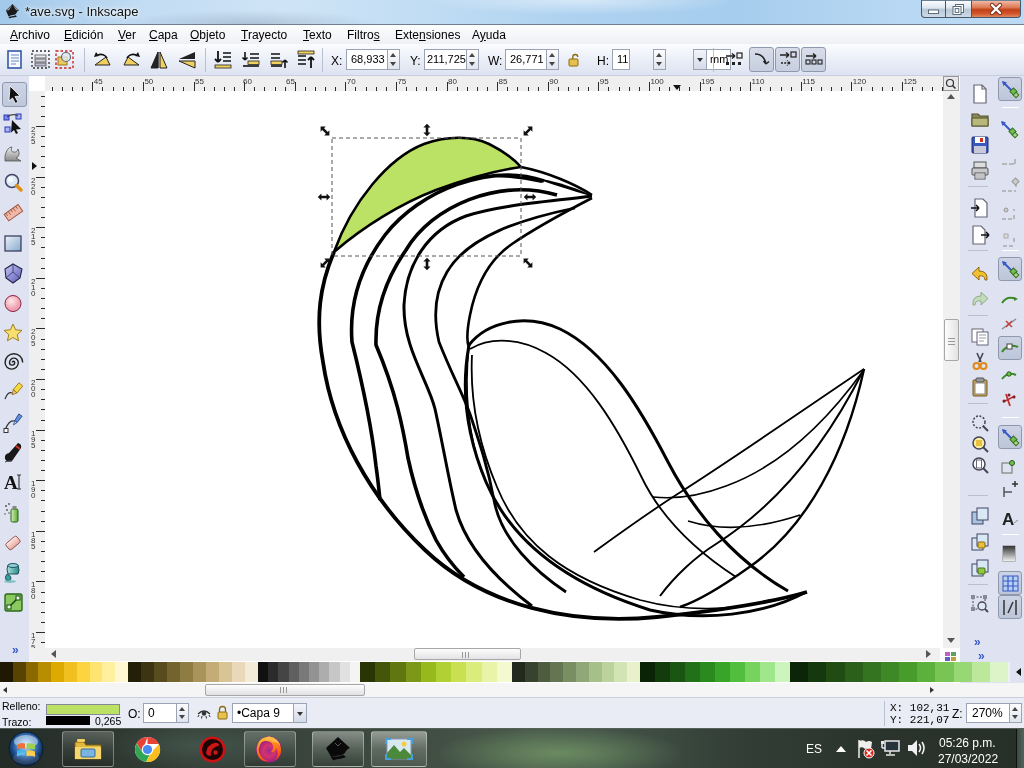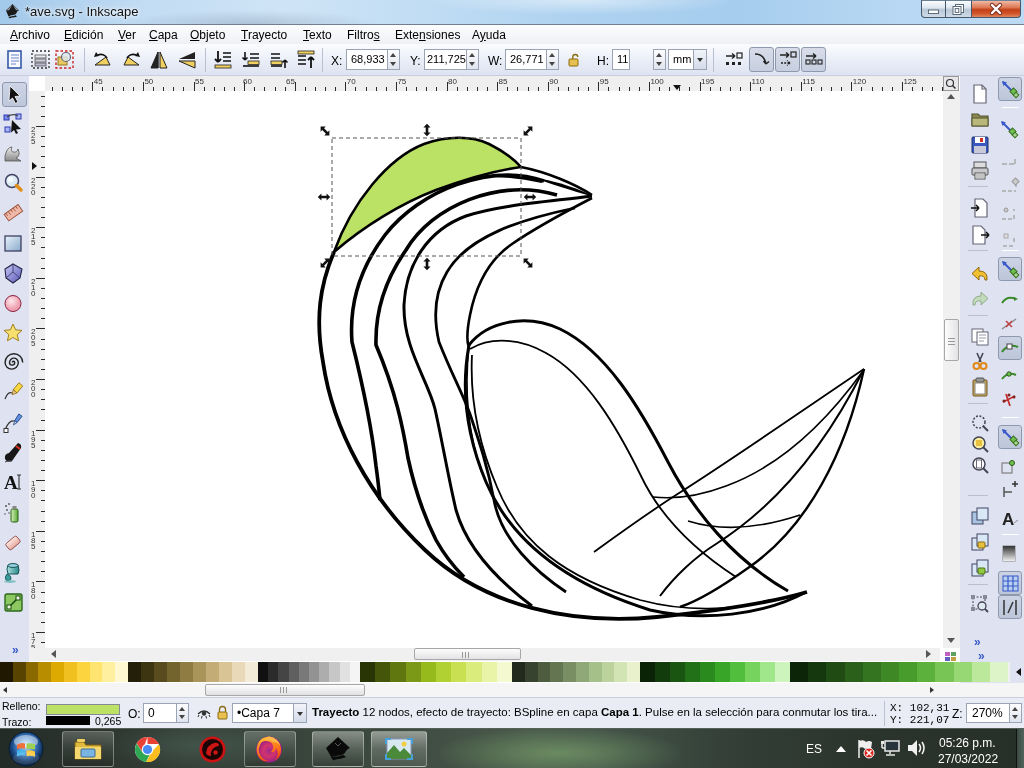--- a/index.html
+++ b/index.html
@@ -164,21 +164,21 @@
       <div class="spinner" style="left:546px"></div>
 <svg class="abs" style="left:567px;top:8px" width="14" height="16" viewBox="0 0 14 16">
         <rect x="2" y="7" width="9" height="7" rx="1" fill="#e8c050" stroke="#8a6a10"></rect>
         <path d="M9,7 v-2 a2.5,2.5 0 0 1 5,0" fill="none" stroke="#8a6a10" stroke-width="1.3" transform="translate(-3.2,0)"></path>
       </svg>
 <div class="tblabel" style="left:597px">H:</div>
 <div class="spinbox" style="left:612px;width:18px">
         <span class="val">11,634</span>
       </div>
       <div class="spinner" style="left:653px"></div>
-<div class="spinbox" style="left:668px;width:26px">
+<div class="spinbox" style="left:705px;width:26px">
         <span class="val">mm</span>
       </div>
 <div class="abs" style="left:693px;top:5px;width:14px;height:21px;background:linear-gradient(#f2f4f9,#d4dbe9);border:1px solid #9aa4b5;box-sizing:border-box">
         <div style="position:absolute;left:3px;top:8px;border-left:3.5px solid transparent;border-right:3.5px solid transparent;border-top:4.5px solid #333"></div>
       </div>
 <div class="tbsep" style="left:713px"></div>
 <svg class="abs" style="left:724px;top:7px" width="20" height="18" viewBox="0 0 20 18">
         <path d="M2,5 h9 M11,5 l-3,-2.5 M11,5 l-3,2.5" stroke="#222" stroke-width="1.5" fill="none"></path>
         <rect x="13" y="2" width="5" height="5" fill="none" stroke="#222" stroke-width="1.2"></rect>
         <rect x="2" y="11" width="3" height="3" fill="#222"></rect>
@@ -876,26 +876,25 @@
 <svg class="abs" style="left:196px;top:8px" width="16" height="14">
         <path d="M2,8 Q8,2 14,8" fill="none" stroke="#333" stroke-width="1.3"></path>
         <circle cx="8" cy="7.5" r="2.2" fill="#333"></circle>
         <path d="M3,9 l-1,2 M6,10 l-0.5,2.5 M10,10 l0.5,2.5 M13,9 l1,2" stroke="#333"></path>
       </svg>
 <svg class="abs" style="left:216px;top:7px" width="14" height="16">
         <rect x="2" y="7" width="9" height="7" rx="1" fill="#e8c050" stroke="#8a6a10"></rect>
         <path d="M3.5,7 v-2.5 a3,3 0 0 1 6,0 V7" fill="none" stroke="#8a6a10" stroke-width="1.3"></path>
       </svg>
 <div class="abs" style="left:232px;top:5px;width:62px;height:20px;background:#fff;border:1px solid #9aa4b5;box-sizing:border-box;font-size:12px">
-        <span style="position:absolute;left:4px;top:2px">•Capa 7</span>
+        <span style="position:absolute;left:4px;top:2px">•Capa 9</span>
       </div>
 <div class="abs" style="left:293px;top:5px;width:14px;height:20px;background:linear-gradient(#f2f4f9,#d4dbe9);border:1px solid #9aa4b5;box-sizing:border-box">
         <div style="position:absolute;left:3px;top:8px;border-left:3.5px solid transparent;border-right:3.5px solid transparent;border-top:4.5px solid #333"></div>
       </div>
-<div class="abs" style="left:312px;top:8px;font-size:11.5px;white-space:nowrap;width:572px;overflow:hidden"><b>Trayecto</b> 12 nodos, efecto de trayecto: BSpline en capa <b>Capa 1</b>. Pulse en la selección para conmutar los tira...</div>
 <div class="abs" style="left:884px;top:3px;width:1px;height:25px;background:#b9c0d2"></div>
 <div class="abs" style="left:890px;top:4px;font-size:11px;font-family:Liberation Mono,monospace">X:&nbsp;102,31</div>
 <div class="abs" style="left:890px;top:16px;font-size:11px;font-family:Liberation Mono,monospace">Y:&nbsp;221,07</div>
 <div class="abs" style="left:952px;top:9px;font-size:12px">Z:</div>
 <div class="abs" style="left:966px;top:5px;width:44px;height:20px;background:#fff;border:1px solid #9aa4b5;box-sizing:border-box;font-size:12px">
         <span style="position:absolute;left:5px;top:2px">270%</span>
       </div>
 <div class="spinner" style="left:1009px;top:5px;height:20px"></div>
 </div>
 <div class="abs" id="taskbar">

